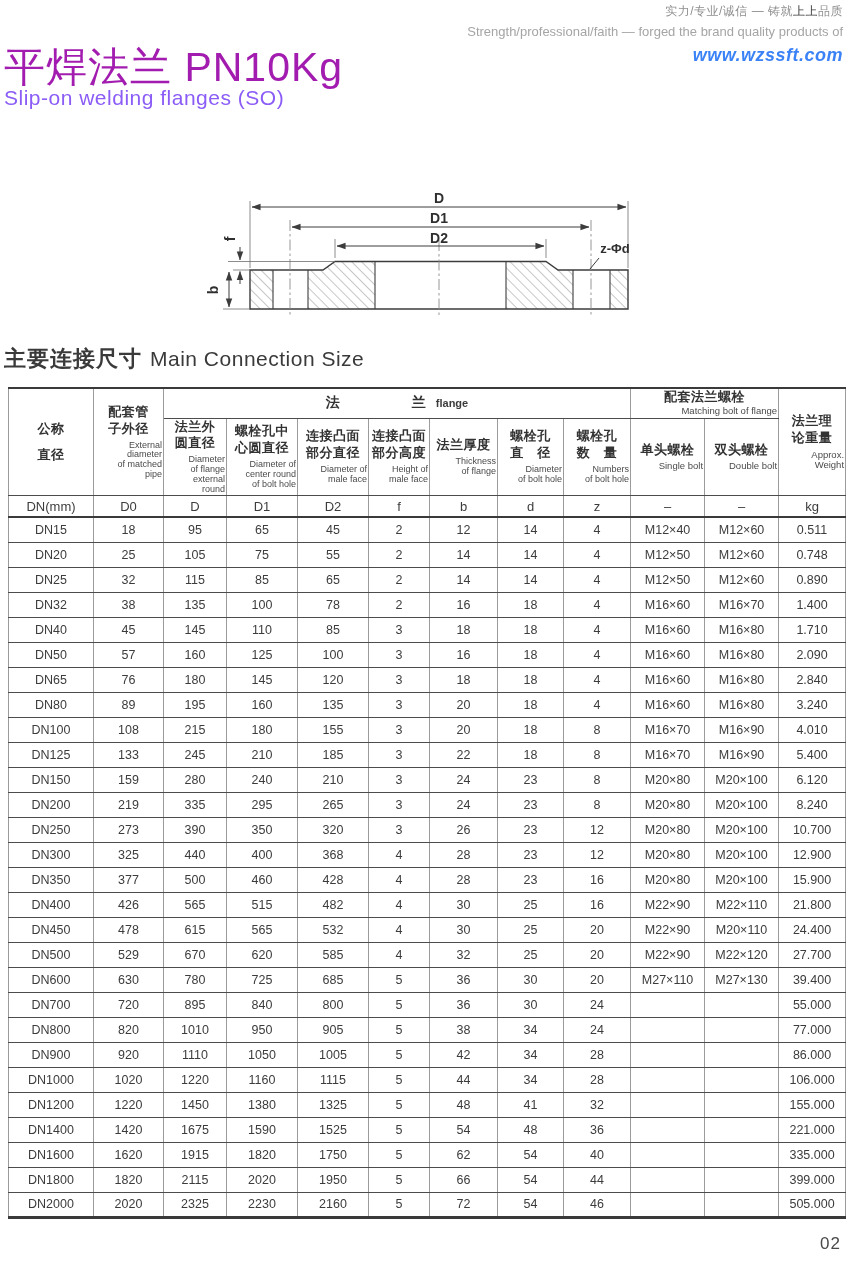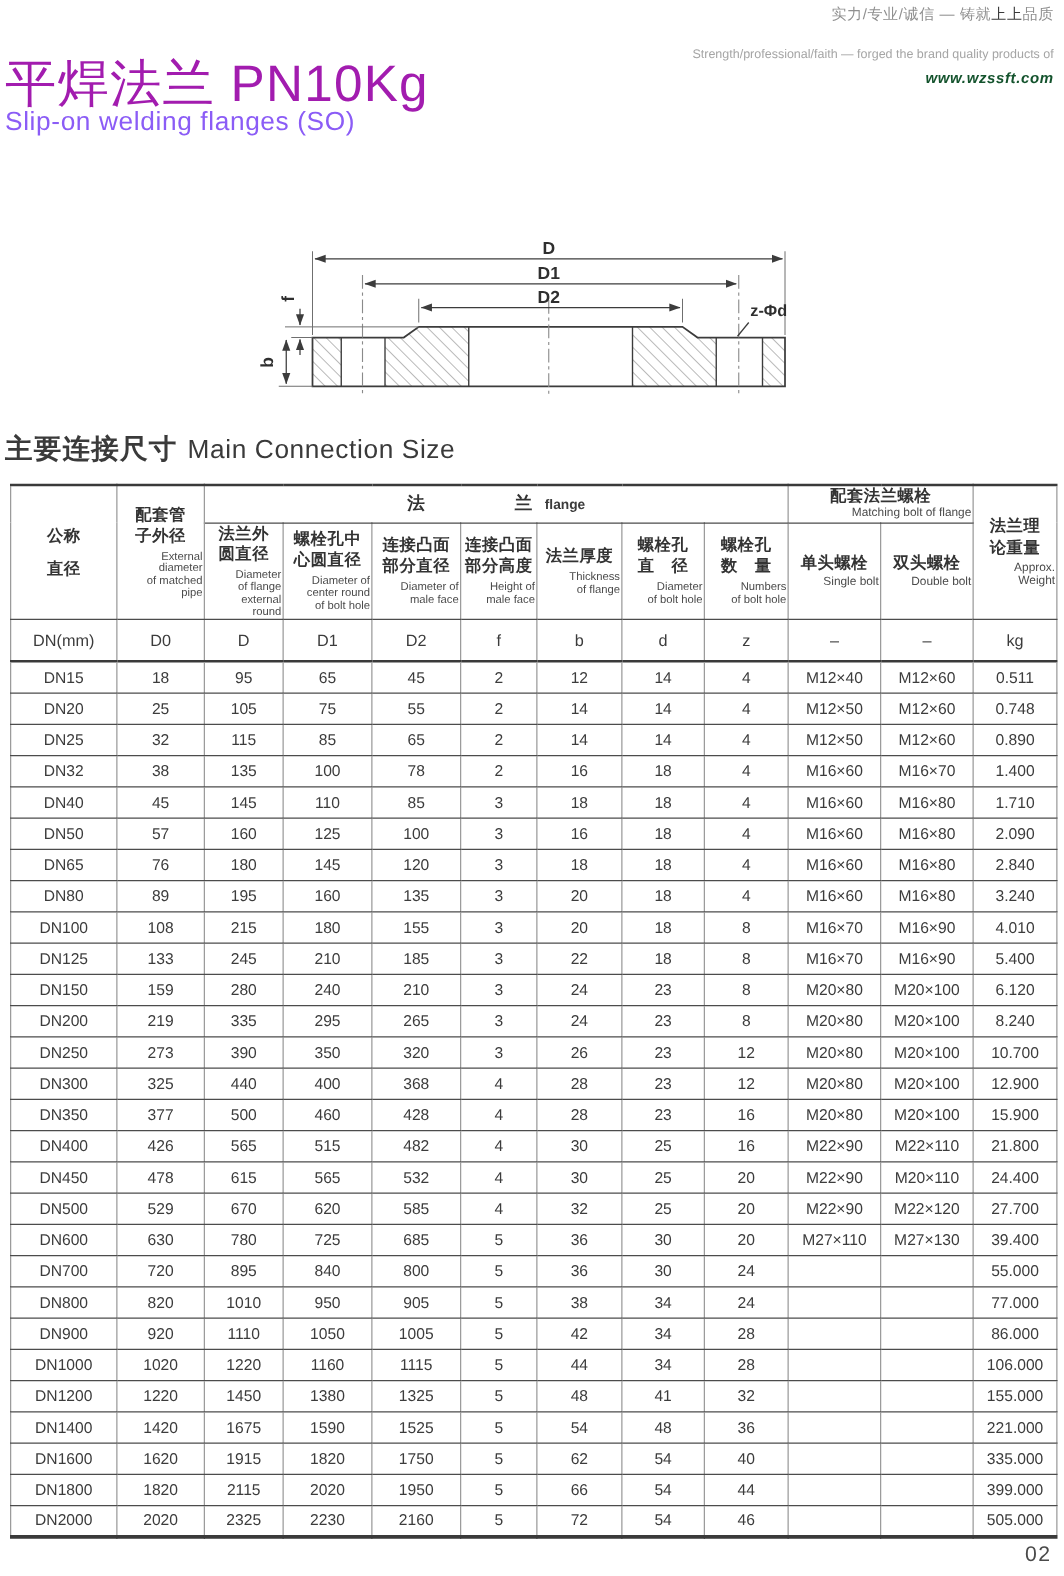--- a/index.html
+++ b/index.html
@@ -8,22 +8,22 @@
     width: 851px; height: 1261px; margin: 0; position: relative;
     font-family: "Liberation Sans", "DejaVu Sans", sans-serif;
     color: #3c3c3c;
   }
   .page { position: relative; width: 851px; height: 1261px; background: #fff; overflow: hidden; }
 
   
   .masthead { position: absolute; top: 3px; right: 8px; text-align: right; }
   .tagline-cn { font-size: 12px; color: #8f8f8f; letter-spacing: .5px; }
   .tagline-cn .brand { color: #3a3a3a; font-weight: normal; }
-  .tagline-en { font-size: 10px; color: #a5a5a5; margin-top: 18px; }
-  .website { font-size: 12px; font-style: italic; font-weight: bold; color: #14532d; margin-top: 6px; letter-spacing: .5px; }
+  .tagline-en { font-size: 13px; color: #a5a5a5; margin-top: 4px; }
+  .website { font-size: 18px; font-style: italic; font-weight: bold; color: #3b82f6; margin-top: 6px; letter-spacing: .5px; }
 
   
   .title { position: absolute; top: 40px; left: 4px; font-size: 41px; font-weight: normal; color: #a21caf; letter-spacing: 1px; }
   .subtitle { position: absolute; top: 86px; left: 4px; font-size: 21px; color: #8b5cf6; letter-spacing: .5px; }
   .section-title { position: absolute; top: 344px; left: 4px; font-size: 22px; color: #3a3a3a; letter-spacing: 1px; }
   .section-title .en { margin-left: 8px; letter-spacing: .5px; }
 
   
   .drawing { position: absolute; top: 183px; left: 193px; width: 472px; height: 148px; }
   .drawing svg { display: block; }
@@ -37,21 +37,21 @@
   }
   table.spec th, table.spec td {
     border: 1px solid;
     border-top-color: #4c4c4c; border-bottom-color: #4c4c4c;
     border-left-color: #9b9b9b; border-right-color: #9b9b9b;
     text-align: center; vertical-align: middle; padding: 0 1px;
     overflow: hidden;
   }
   tr.hrow-group th { height: 30px; }
   tr.hrow-sub th { height: 72px; }
-  tr.units-row th { height: 34px; font-size: 13px; font-weight: normal; color: #3c3c3c; border-bottom: 2px solid #3a3a3a; }
+  tr.units-row th { height: 22px; font-size: 13px; font-weight: normal; color: #3c3c3c; border-bottom: 2px solid #3a3a3a; }
   table.spec tbody td { height: 25px; font-size: 12.5px; color: #3c3c3c; font-weight: normal; }
 
   .cn { white-space: pre-line; font-size: 13px; font-weight: bold; color: #333; line-height: 1.3; letter-spacing: .5px; }
   .cn-loose { line-height: 2.0; }
   .en { white-space: pre-line; font-size: 9px; font-weight: normal; color: #4a4a4a; line-height: 1.1; margin-top: 3px; letter-spacing: 0; text-align: right; }
   .en-wide { font-size: 9.5px; }
   .group-flange-inner { display: flex; justify-content: center; align-items: baseline; gap: 10px; }
   .group-flange-inner .cn-part { font-size: 14px; font-weight: bold; color: #333; }
   .group-flange-inner .gap-wide { width: 52px; }
   .group-flange-inner .en-part { font-size: 11px; color: #3c3c3c; }

